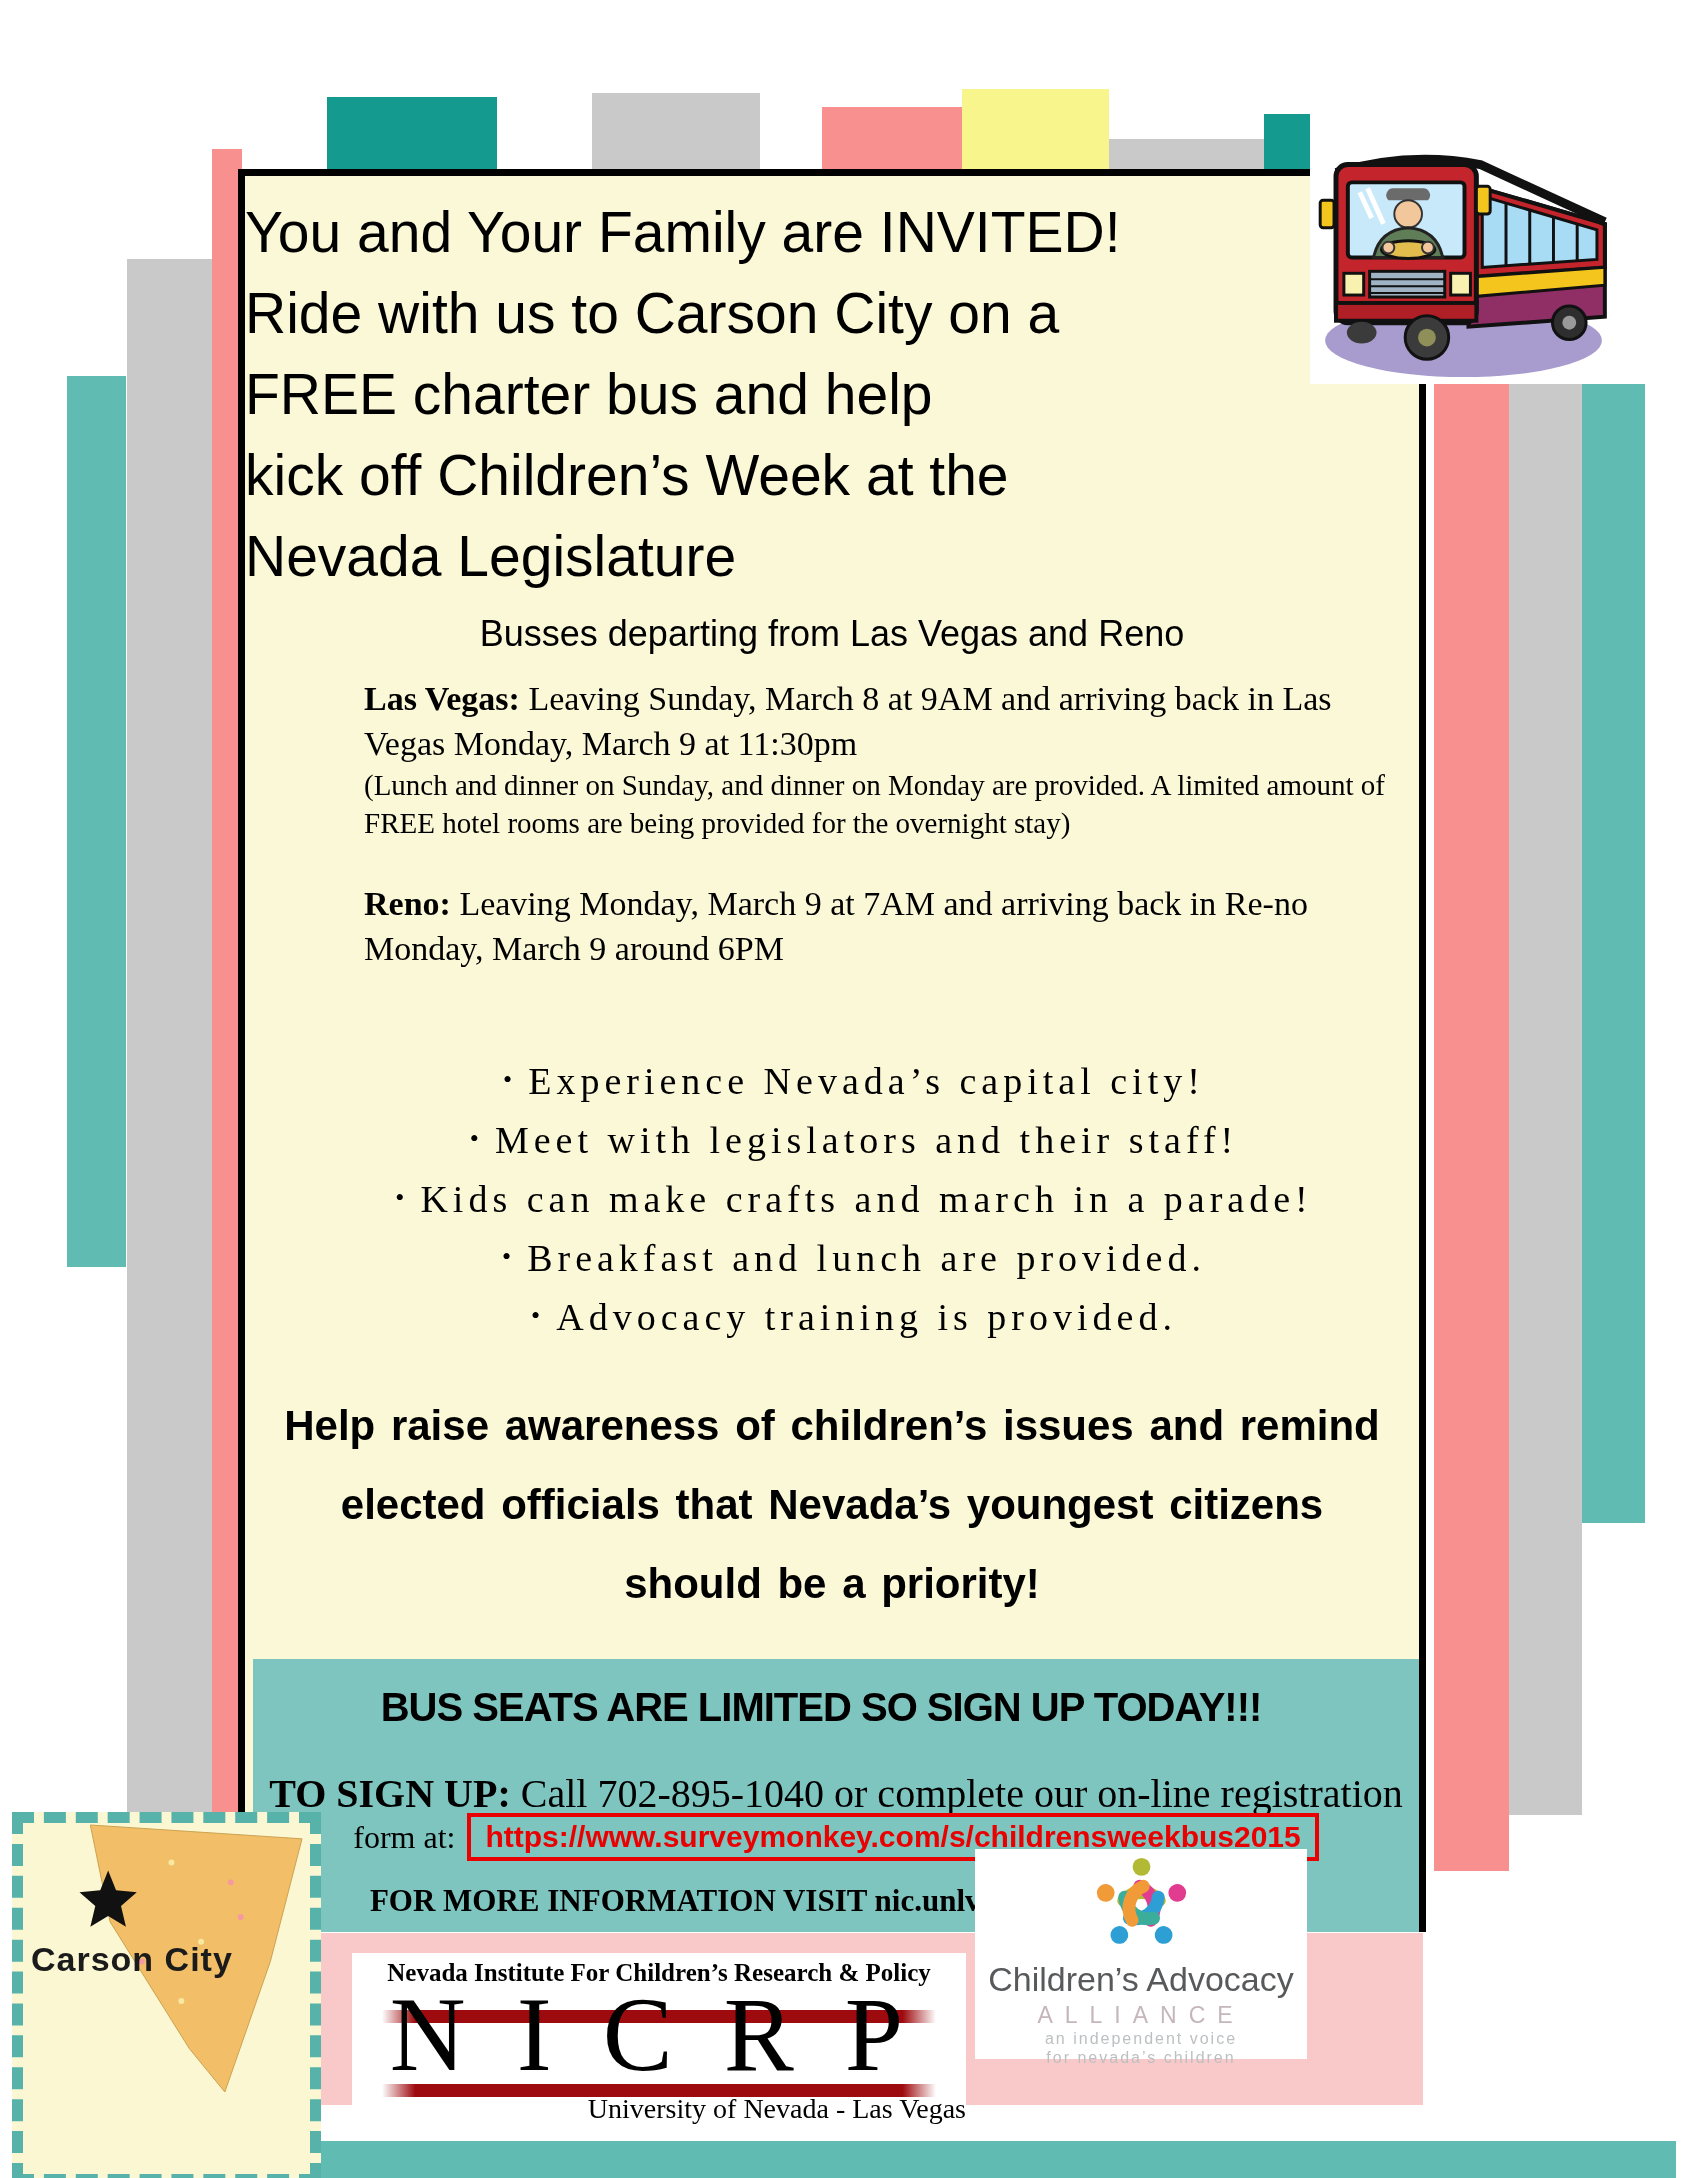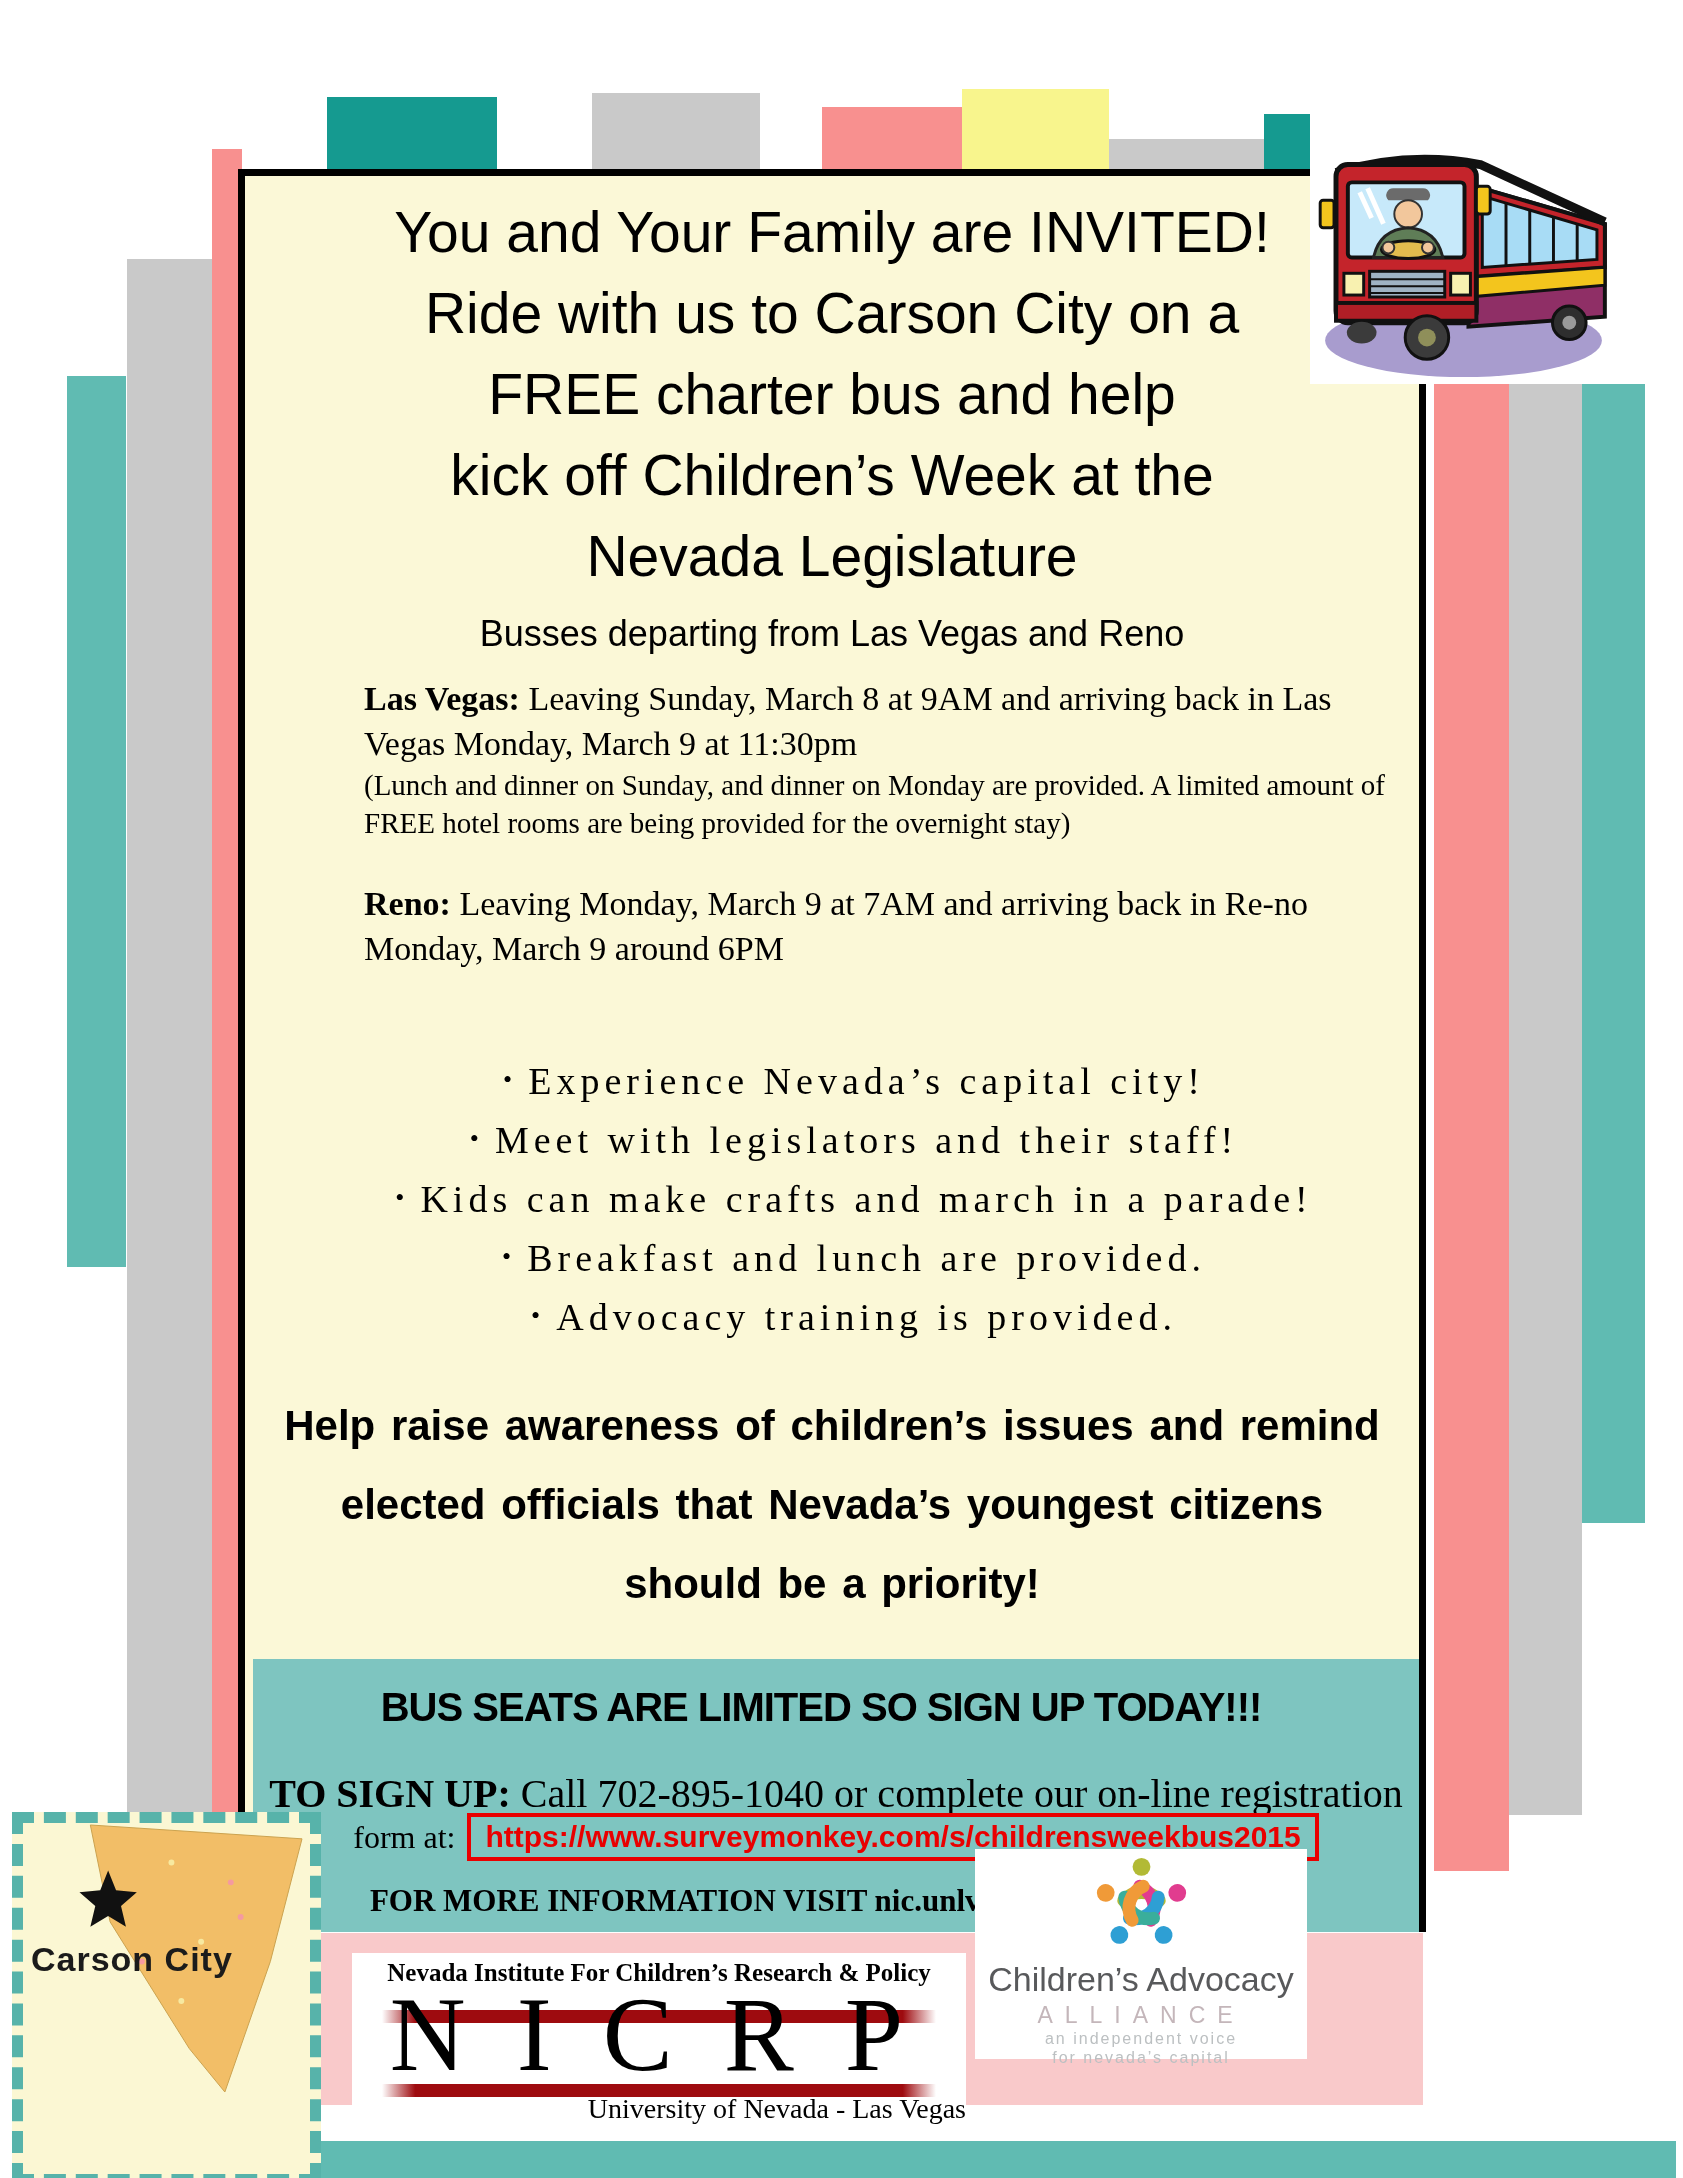--- a/index.html
+++ b/index.html
@@ -27,21 +27,21 @@
   .d-teal-right{left:1582px;top:384px;width:63px;height:1139px;}
   .d-teal-sq{left:1242px;top:1867px;width:59px;height:69px;z-index:4;}
   .d-teal-bottom{left:235px;top:2141px;width:1441px;height:37px;}
   .d-pink-band{left:235px;top:1933px;width:1188px;height:172px;background:#F9C9CA;z-index:3;}
 
   
   .flyer{position:absolute;left:238px;top:169px;width:1188px;height:1763px;box-sizing:border-box;
          background:#FBF8D7;border:7px solid #000;border-bottom:none;z-index:2;}
   .flyer > .abs{position:absolute;}
 
-  .title{left:0;right:0;top:16px;text-align:center;font-size:57px;line-height:81px;letter-spacing:0px;}
+  .title{left:0;right:0;top:16px;font-size:57px;line-height:81px;letter-spacing:0px;}
   .subtitle{left:0;right:0;top:434px;text-align:center;font-size:36px;line-height:48px;}
 
   .serif{font-family:"Liberation Serif",serif;}
   .para-lv{left:119px;top:500px;width:1040px;font-size:34px;line-height:45px;}
   .para-note{font-size:29px;line-height:38px;}
   .para-reno{left:119px;top:705px;width:1040px;font-size:34px;line-height:45px;}
   .b{font-weight:bold;}
 
   .bullets{left:0;right:0;top:875px;text-align:center;font-family:"Liberation Serif",serif;
            font-size:38px;line-height:57px;letter-spacing:5px;margin-left:44px;}
@@ -225,21 +225,21 @@
         </g>
         <g transform="rotate(288 56 50)">
           <circle cx="56" cy="12" r="9" fill="#F09A38"></circle>
           <path d="M38 46 A24 24 0 0 1 74 46" stroke="#F09A38" stroke-width="13" fill="none" stroke-linecap="round"></path>
         </g>
       </g>
     </svg>
     <div class="caa-name">Children’s Advocacy</div>
     <div class="caa-alliance">ALLIANCE</div>
     <div class="caa-tag">an independent voice</div>
-    <div class="caa-tag">for nevada’s capital</div>
+    <div class="caa-tag">for nevada’s children</div>
   </div>
 
   <div class="carson">
     <svg width="287" height="271" viewBox="0 0 290 274">
       <polygon points="68,2 282,16 250,140 204,272 168,228 88,100" fill="#F2BE67" stroke="#caa24f" stroke-width="1"></polygon>
       <polygon points="86,48 94,68 115,70 99,84 104,105 86,94 68,105 73,84 57,70 78,68" fill="#111"></polygon>
       <circle cx="150" cy="40" r="3" fill="#F7E9A0"></circle>
         <circle cx="210" cy="60" r="3" fill="#F59AA0"></circle>
       <circle cx="180" cy="120" r="3" fill="#F7E9A0"></circle>
         <circle cx="220" cy="95" r="3" fill="#F59AA0"></circle>

